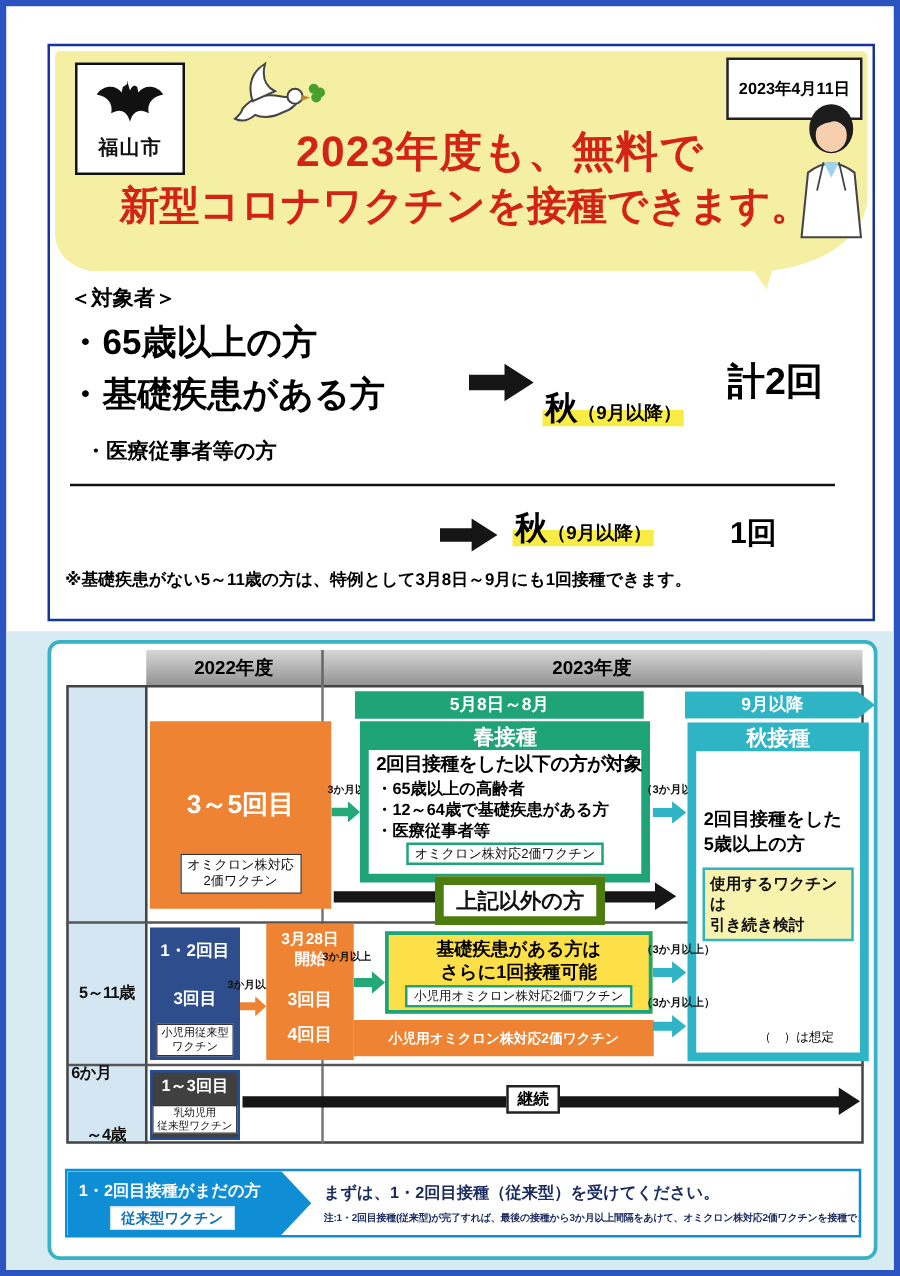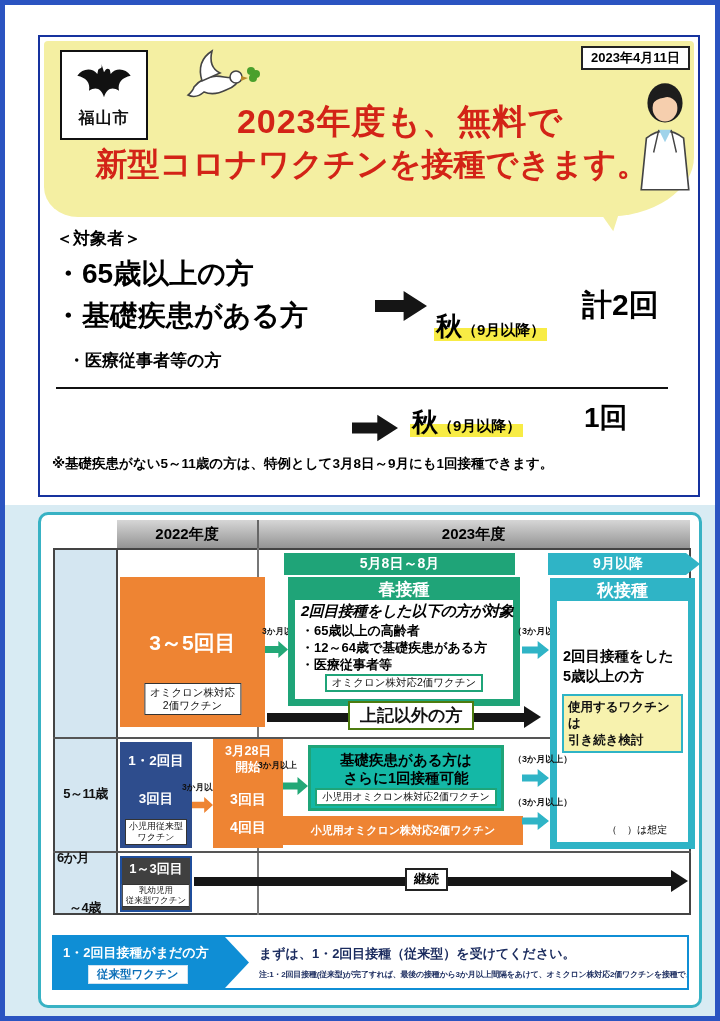--- a/index.html
+++ b/index.html
@@ -9,21 +9,21 @@
   .abs{position:absolute;box-sizing:border-box;}
   .b{font-weight:bold;}
   .ctr{display:flex;align-items:center;justify-content:center;text-align:right;}
   .lower-bg{left:0;top:500px;width:710px;height:511px;background:#d8ebf3;}
   
   .top-panel{left:33px;top:30px;width:662px;height:462px;border:2px solid #17339e;background:#fff;}
   .bubble{left:4px;top:4px;width:650px;height:176px;background:#f4efa2;
           border-radius:4px 4px 90px 34px / 4px 4px 60px 30px;}
   .bubble-tail{left:560px;top:168px;width:0;height:0;border-top:26px solid #f4efa2;
                border-left:10px solid transparent;border-right:16px solid transparent;transform:rotate(-14deg);}
-  .date-box{right:8px;top:9px;border:2px solid #222;background:#fff;padding:1px 8px;font-size:13px;}
+  .date-box{right:8px;top:9px;border:2px solid #222;background:#fff;padding:14px 8px;font-size:13px;}
   .city-logo{left:20px;top:13px;width:88px;height:90px;border:2px solid #111;background:#fff;
              display:flex;flex-direction:column;align-items:center;justify-content:center;gap:2px;}
   .city-name{font-size:16px;font-weight:bold;color:#111;letter-spacing:1px;}
   .title1{left:90px;top:62px;width:540px;text-align:center;font-size:34px;color:#d32317;letter-spacing:1px;}
   .title2{left:10px;top:106px;width:644px;text-align:center;font-size:32px;color:#d32317;}
   .hl{background:linear-gradient(transparent 58%, #f8ec45 58%);padding:0 2px;}
   .blk-arrow{background:#151515;clip-path:polygon(0 32%,55% 32%,55% 6%,100% 50%,55% 94%,55% 68%,0 68%);}
   .divline{left:16px;top:350px;width:612px;height:2px;background:#111;}
   
   .chart-panel{left:33px;top:507px;width:664px;height:496px;border:3px solid #38b2c4;border-radius:10px;background:#fff;}
@@ -48,25 +48,25 @@
             padding:0 5px;white-space:nowrap;}
   .autumnbox{left:509px;top:63px;width:145px;height:271px;background:#2fb4c6;}
   .autumn-inner{position:absolute;left:7px;right:7px;top:23px;bottom:7px;background:#fff;}
   .yellownote{margin:8px 5px 0 5px;background:#f7f2ae;border:2px solid #2fb4c6;font-size:12.5px;
               font-weight:bold;color:#111;padding:3px 4px;line-height:1.3;}
   .arrow-shape{clip-path:polygon(0 30%,58% 30%,58% 0,100% 50%,58% 100%,58% 70%,0 70%);}
   .sm-label{font-size:9px;font-weight:bold;color:#111;white-space:nowrap;}
   .longarrow{background:#161616;height:9px;}
   .longarrow:after{content:"";position:absolute;right:-16px;top:-7px;border-left:17px solid #161616;
                    border-top:11px solid transparent;border-bottom:11px solid transparent;}
-  .otherslabel{border:2px solid #4d7c0f;background:#fff;font-size:17px;font-weight:bold;color:#111;
+  .otherslabel{border:7px solid #4d7c0f;background:#fff;font-size:17px;font-weight:bold;color:#111;
                padding:1px 10px;white-space:nowrap;}
   .navybox{left:79px;top:227px;width:72px;height:106px;background:#2e4d8d;}
   .orangeblock{left:172px;top:224px;width:70px;height:109px;background:#ee8433;}
-  .condbox{left:267px;top:230px;width:196px;height:66px;background:#14b8a6;border:3px solid #1fa478;text-align:center;}
+  .condbox{left:267px;top:230px;width:214px;height:66px;background:#fde047;border:3px solid #1fa478;text-align:center;}
   .orangebar{left:242px;top:301px;width:240px;height:29px;background:#ee8433;color:#fff;font-size:11px;}
   .bluebox{left:79px;top:341px;width:72px;height:56px;background:#404040;border:2px solid #1f4e9c;}
   .keizoku{background:#fff;border:2px solid #222;font-size:12.5px;font-weight:bold;padding:1px 7px;white-space:nowrap;}
   .footer{left:11px;top:420px;width:637px;height:55px;border:2px solid #0f8ed5;background:#fff;overflow:hidden;}
   .footer-blue{position:absolute;left:0;top:0;bottom:0;width:195px;background:#0f8ed5;
                clip-path:polygon(0 0,calc(100% - 24px) 0,100% 50%,calc(100% - 24px) 100%,0 100%);}
   .wtxt{color:#fff;font-weight:bold;}
   .ftag{background:#fff;color:#0c6fb8;font-size:11.5px;font-weight:bold;padding:1px 8px;border:1px solid #cfe3f2;}
 </style>
 </head>
@@ -120,21 +120,21 @@
     <div class="abs b" style="left:394px;top:272px;font-size:26px;">
       <span class="hl"><span>秋</span><span style="font-size:15px;">（9月以降）</span></span>
     </div>
     <div class="abs b" style="left:542px;top:248px;font-size:30px;">計2回</div>
     <div class="abs b" style="left:16px;top:312px;font-size:17px;margin-left:12px;">・医療従事者等の方</div>
     <div class="abs divline"></div>
     <div class="abs blk-arrow" style="left:312px;top:376px;width:46px;height:30px;"></div>
     <div class="abs b" style="left:370px;top:368px;font-size:26px;">
       <span class="hl"><span>秋</span><span style="font-size:15px;">（9月以降）</span></span>
     </div>
-    <div class="abs b" style="left:544px;top:362px;font-size:28px;">1回</div>
+    <div class="abs b" style="left:544px;top:373px;font-size:24px;">1回</div>
     <div class="abs b" style="left:12px;top:418px;font-size:13.5px;">※基礎疾患がない5～11歳の方は、特例として3月8日～9月にも1回接種できます。</div>
   </div>
 
   <div class="abs chart-panel">
 
     <div class="abs graybar">
       <div class="gb-l ctr b">2022年度</div>
       <div class="sep"></div>
       <div class="gb-r ctr b">2023年度</div>
     </div>
@@ -160,21 +160,21 @@
         <div>オミクロン株対応</div>
         <div>2価ワクチン</div>
       </div>
     </div>
     <div class="abs sm-label" style="left:221px;top:111px;font-size:8.5px;">3か月以上</div>
     <div class="abs arrow-shape" style="left:224px;top:126px;width:23px;height:17px;background:#23a877;"></div>
 
     <div class="abs springbox">
       <div class="boxhead">春接種</div>
       <div class="spring-inner">
-        <div class="b" style="font-size:15px;letter-spacing:-0.5px;white-space:nowrap;text-align:center;font-style:italic;">2回目接種をした以下の方が対象</div>
+        <div class="b" style="font-size:15px;letter-spacing:-0.5px;white-space:nowrap;text-align:center;">2回目接種をした以下の方が対象</div>
         <div class="b" style="font-size:13px;line-height:1.32;margin-top:1px;">
           <div>・65歳以上の高齢者</div>
           <div>・12～64歳で基礎疾患がある方</div>
           <div>・医療従事者等</div>
         </div>
         <div class="greentag" style="margin:1px auto 0;width:fit-content;">オミクロン株対応2価ワクチン</div>
       </div>
     </div>
 
     <div class="abs sm-label" style="left:472px;top:110px;">（3か月以上）</div>

